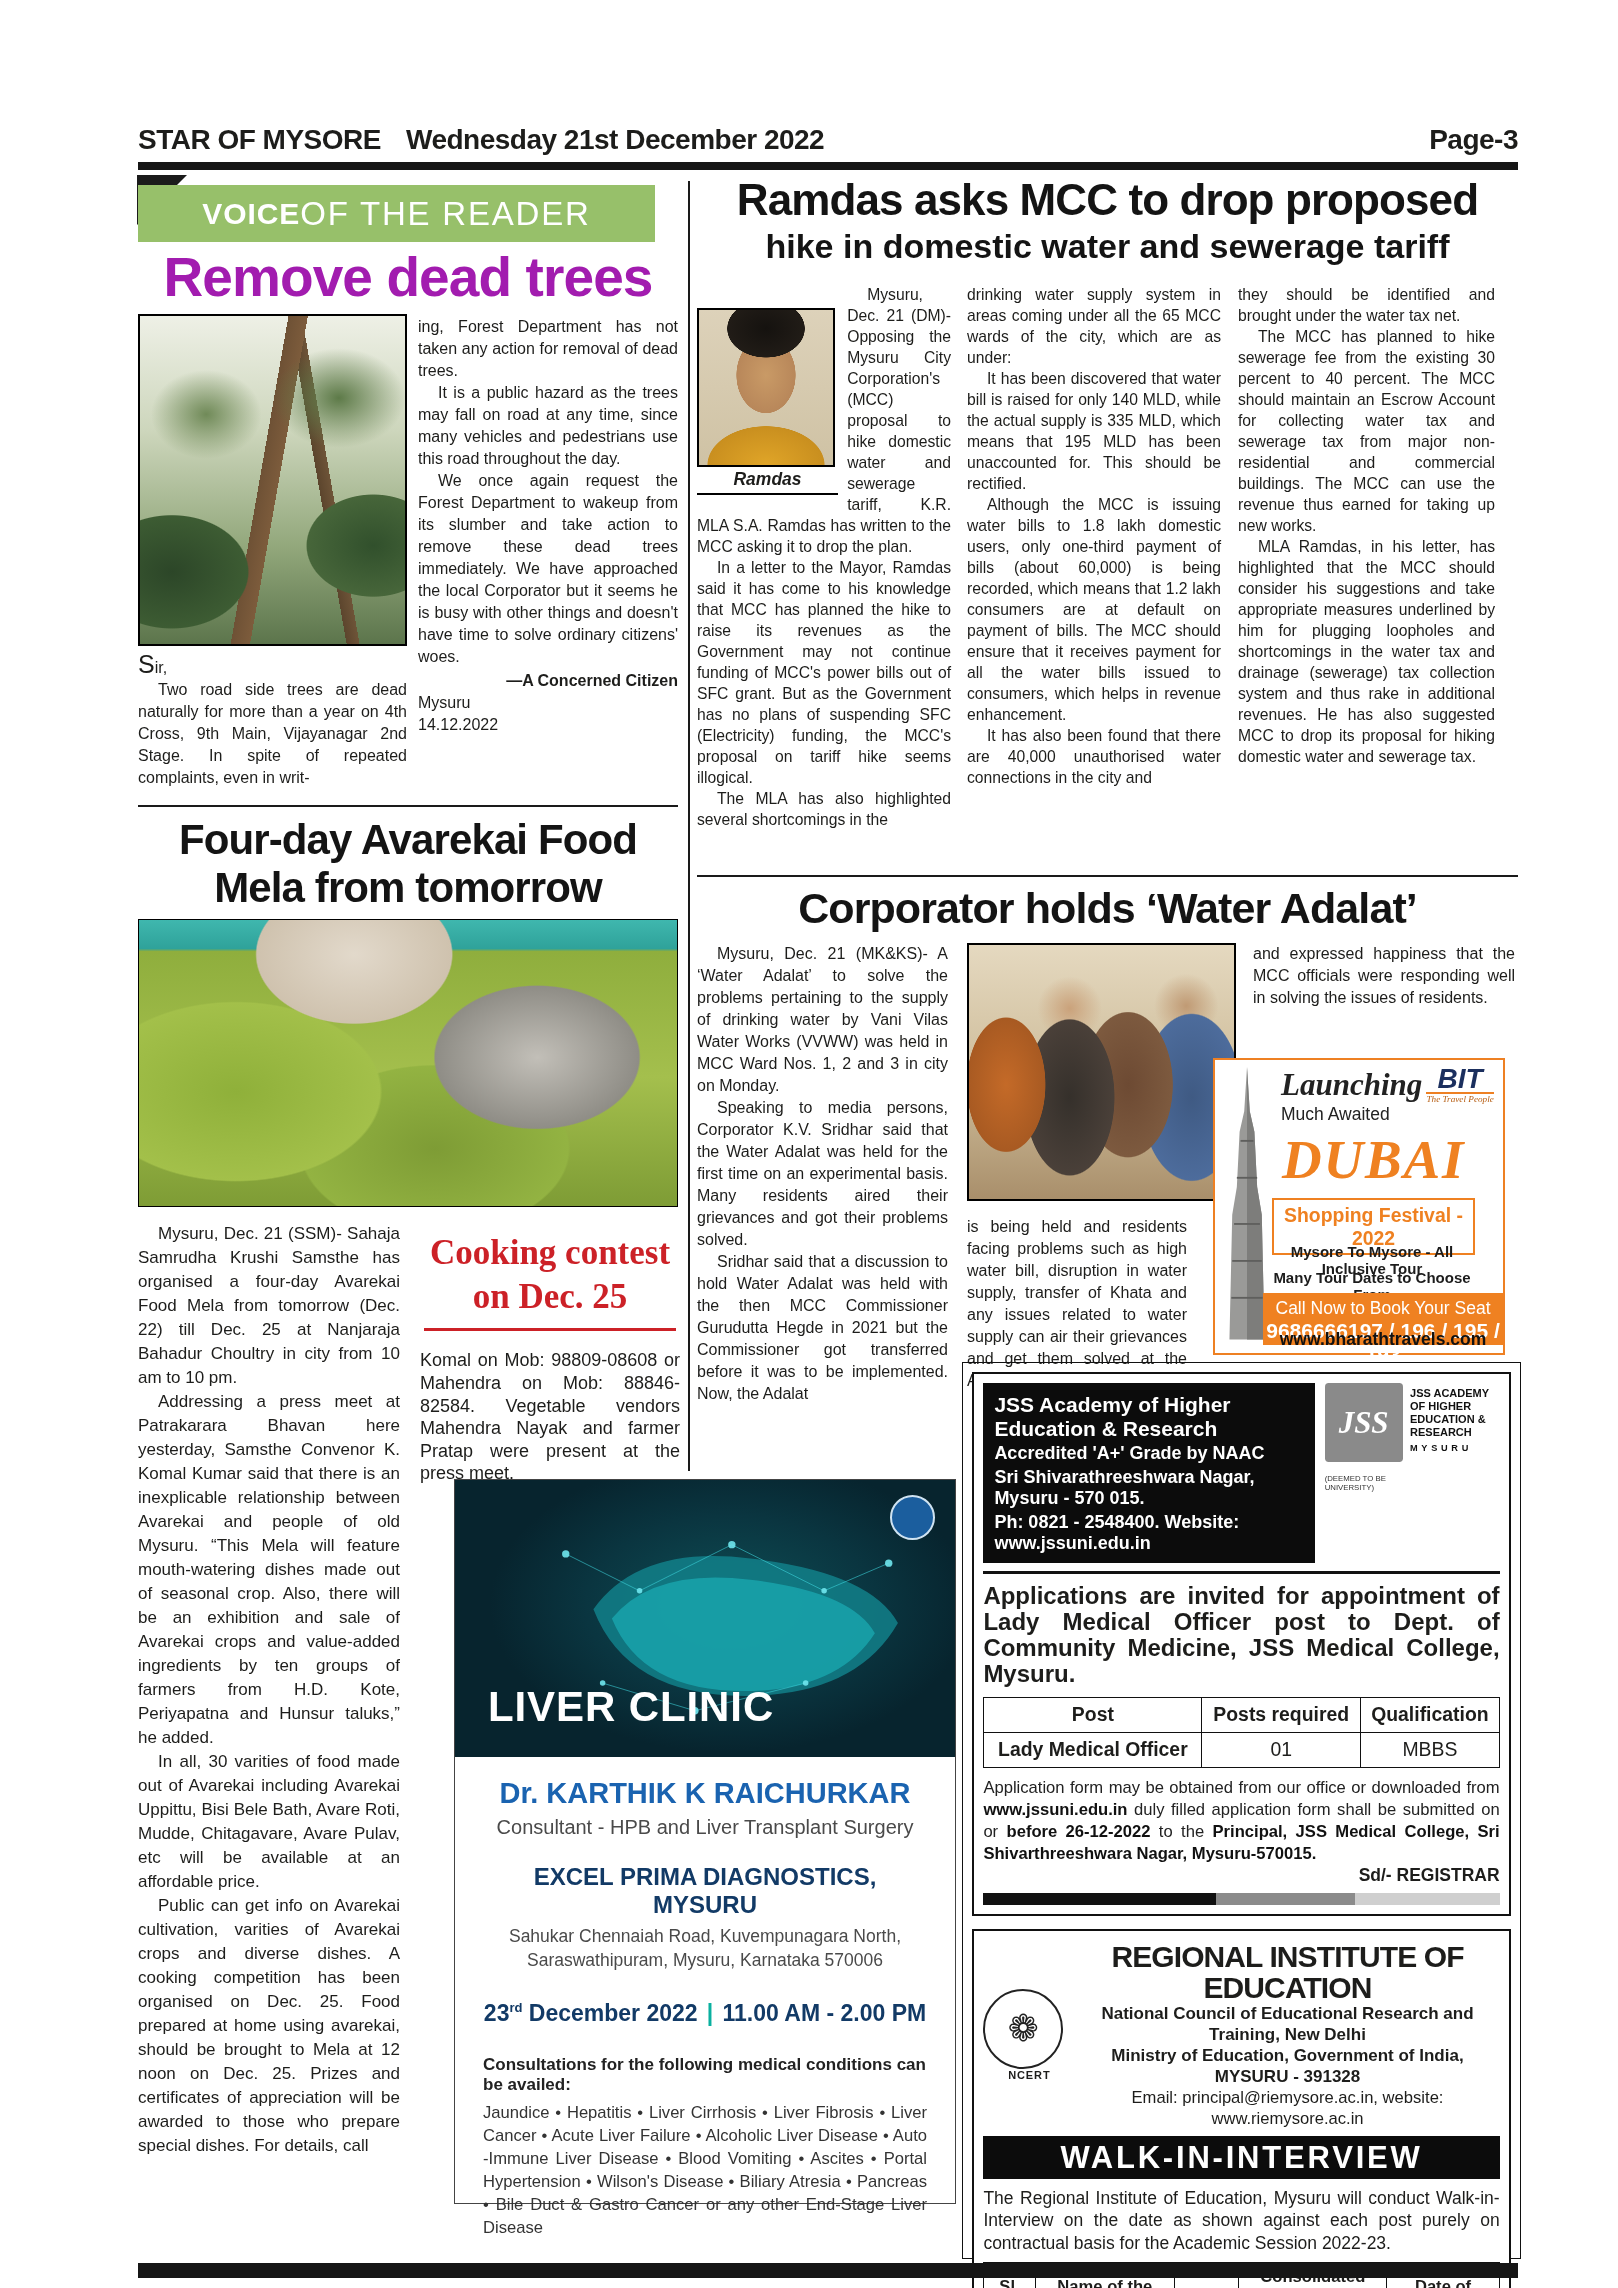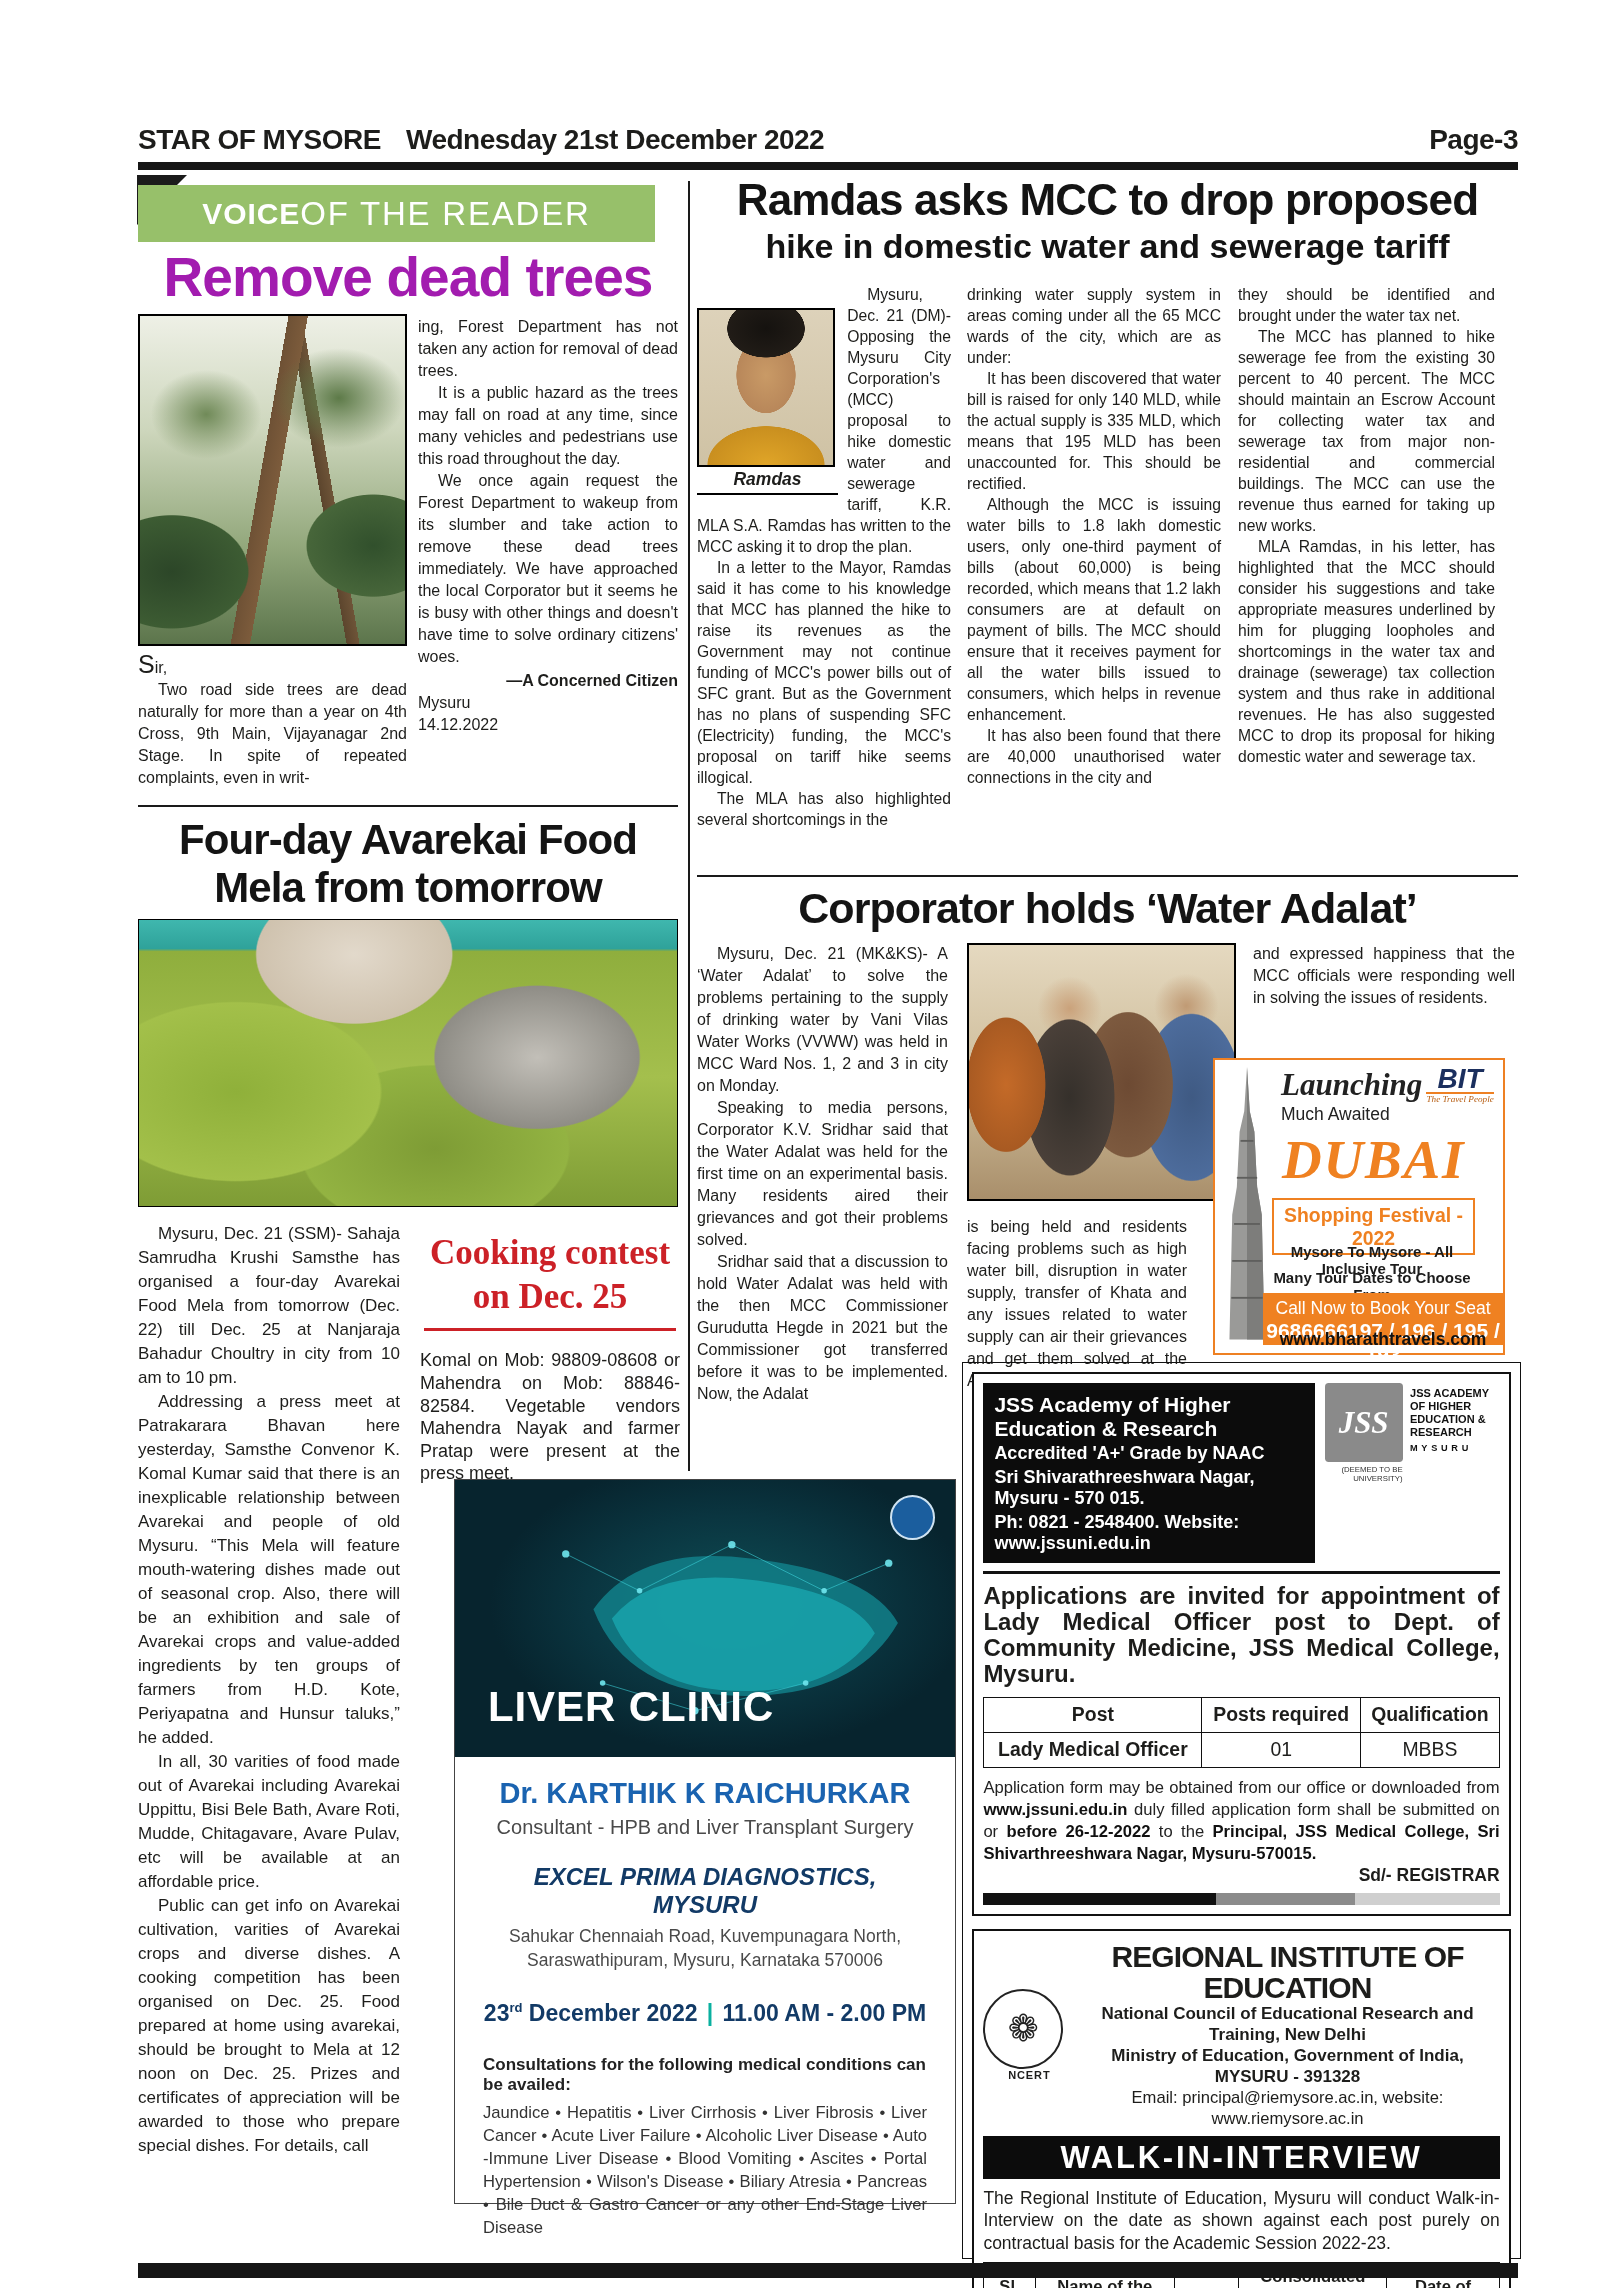--- a/index.html
+++ b/index.html
@@ -80,21 +80,21 @@
   
   .liver-ad{border:1.8px solid #444;box-sizing:border-box;background:#fff;}
   .liver-img{position:relative;width:100%;height:277px;background:
       radial-gradient(240px 148px at 55% 45%, #0e4e55 0%, #0a3540 60%, #07242e 100%);}
   .liver-title{position:absolute;left:33px;bottom:26px;color:#fff;font-weight:bold;
       font-size:42px;letter-spacing:0.9px;}
   .liver-badge{position:absolute;right:20px;top:14.8px;width:41px;height:41px;border-radius:50%;
       background:#1b5e9e;border:2.8px solid #cfe3f2;}
   .liver-doctor{color:#1a63b0;font-weight:bold;font-size:29px;text-align:center;}
   .liver-desig{color:#4a4a4a;font-size:20px;text-align:center;}
-  .liver-centre{color:#123a66;font-weight:bold;font-size:24px;text-align:center;font-style:italic;}
+  .liver-centre{color:#123a66;font-weight:bold;font-size:24px;text-align:center;}
   .liver-addr{color:#4a4a4a;font-size:17.5px;text-align:center;line-height:24px;}
   .liver-date{color:#123a66;font-weight:bold;font-size:23px;text-align:center;}
   .liver-sep{color:#0ab0a0;font-weight:bold;padding:0 9.2px;}
   .liver-cond-label{font-weight:bold;font-size:17px;color:#222;}
   .liver-cond{font-size:16.6px;line-height:23px;color:#333;text-align:justify;}
 
   
   .dubai-ad{border:2.8px solid #ee8023;box-sizing:border-box;background:#fff;}
   .dubai-launching{font-family:"Liberation Serif",serif;font-style:italic;font-weight:bold;font-size:31px;color:#222;}
   .dubai-much{font-weight:normal;font-size:17.5px;color:#222;}
@@ -113,21 +113,21 @@
 
   
   .ads-outer{border:1.8px solid #111;box-sizing:border-box;}
   .boxed-ad{border:2.8px solid #111;box-sizing:border-box;background:#fff;}
   .jss-head{background:#0c0c0c;color:#fff;padding:9.2px 11px;}
   .jss-head div{font-weight:bold;}
   .jss-h1{font-size:21px;} .jss-h2,.jss-h3,.jss-h4{font-size:18px;margin-top:2.8px;}
   .jss-logo-box{background:#8a8a8a;color:#fff;width:78px;height:79px;border-radius:3.7px;
       display:flex;align-items:center;justify-content:center;
       font-family:"Liberation Serif",serif;font-style:italic;font-weight:bold;font-size:31px;}
-  .jss-deemed{font-size:7.8px;color:#333;margin-top:3px;text-align:right;}
+  .jss-deemed{font-size:7.8px;color:#333;margin-top:12px;text-align:left;}
   .jss-side{font-weight:bold;font-size:11px;line-height:13px;color:#111;}
   .jss-side-city{font-size:9.2px;letter-spacing:3.7px;margin-top:2.8px;}
   .jss-intro{font-weight:bold;font-size:24px;line-height:26px;text-align:justify;}
   table.jss-table{border-collapse:collapse;width:100%;}
   table.jss-table th,table.jss-table td{border:1.8px solid #111;text-align:center;
       font-size:19.4px;padding:5.5px 3.7px;}
   table.jss-table th{font-weight:bold;}
   td.jss-post{font-weight:bold;}
   .jss-note{font-size:16.6px;line-height:22px;text-align:justify;color:#222;}
   .jss-note b{color:#111;}

